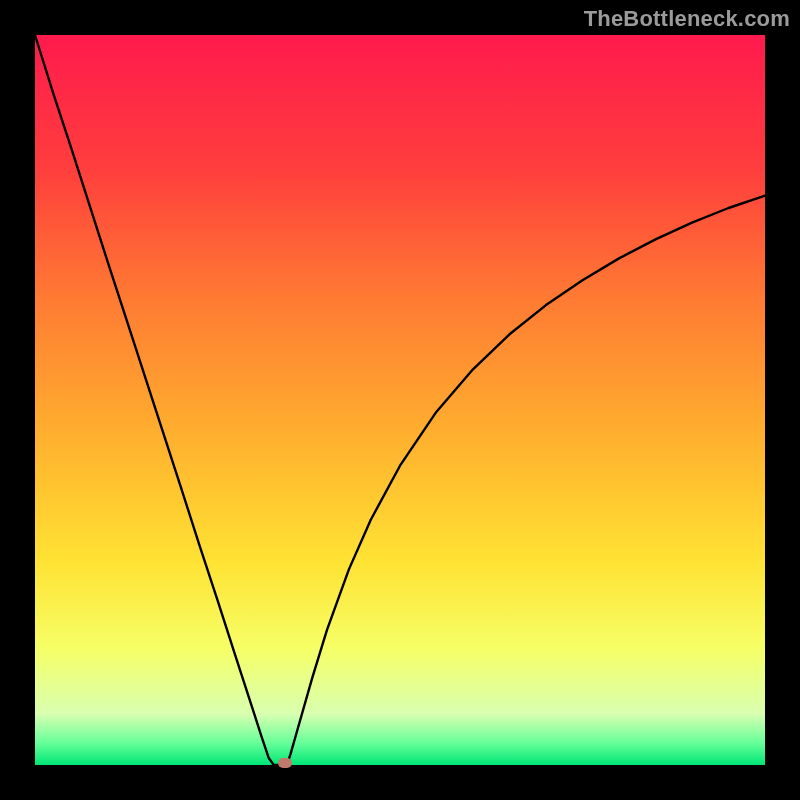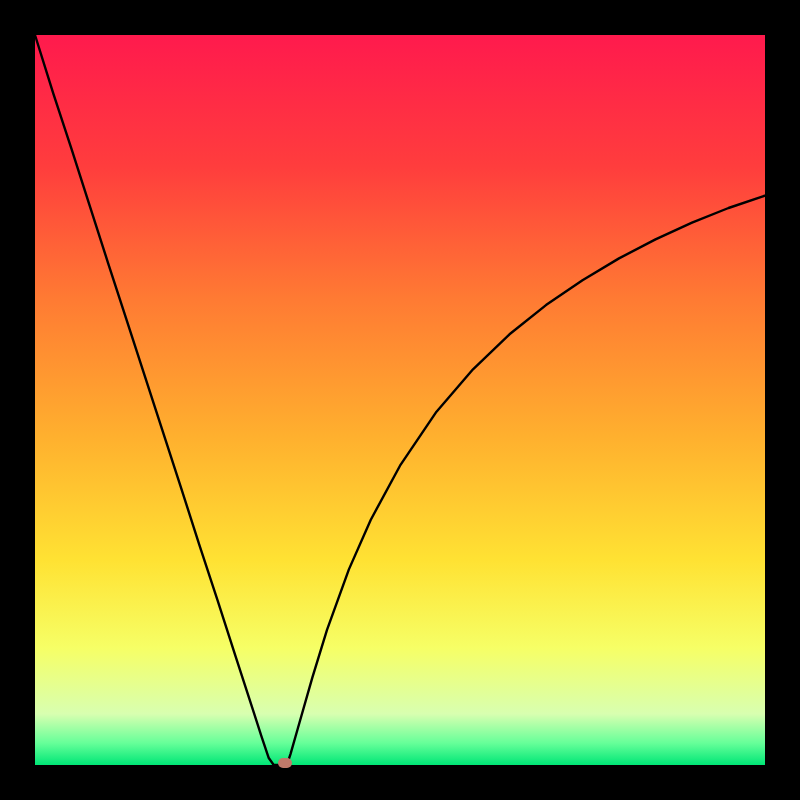--- a/index.html
+++ b/index.html
@@ -55,13 +55,14 @@
 </head>
 <body>
 
 <div class="frame">
   <div class="plot" id="plot" style="background: linear-gradient(rgb(255, 26, 77) 0%, rgb(255, 61, 61) 18%, rgb(255, 122, 51) 36%, rgb(255, 176, 46) 55%, rgb(255, 226, 51) 72%, rgb(246, 255, 102) 84%, rgb(216, 255, 176) 93%, rgb(102, 255, 153) 97%, rgb(0, 230, 118) 100%);">
     <svg class="curve" viewBox="0 0 730 730" preserveAspectRatio="none">
       <path id="curvePath" d="M0.00 0.00 L18.25 58.40 L36.50 113.88 L54.75 170.82 L73.00 227.76 L91.25 283.97 L109.50 340.18 L127.75 396.39 L146.00 452.60 L164.25 509.54 L182.50 565.02 L200.75 621.96 L219.00 678.17 L226.30 700.80 L233.60 722.70 L238.71 730.00 L251.85 730.00 L255.50 719.05 L262.80 693.50 L277.40 642.40 L292.00 594.95 L313.90 534.36 L335.80 484.72 L365.00 430.70 L401.50 376.68 L438.00 334.34 L474.50 299.30 L511.00 270.10 L547.50 245.28 L584.00 223.38 L620.50 204.40 L657.00 187.61 L693.50 173.01 L730.00 160.60" fill="none" stroke-width="2.4" stroke-linejoin="round" stroke-linecap="round" stroke="#000000"></path>
     </svg>
     <div class="marker" id="marker" style="left: 249.66px; top: 727.81px; background: rgb(192, 122, 106);"></div>
   </div>
+  <div class="watermark">TheBottleneck.com</div>
 </div>
 
 </body></html>

